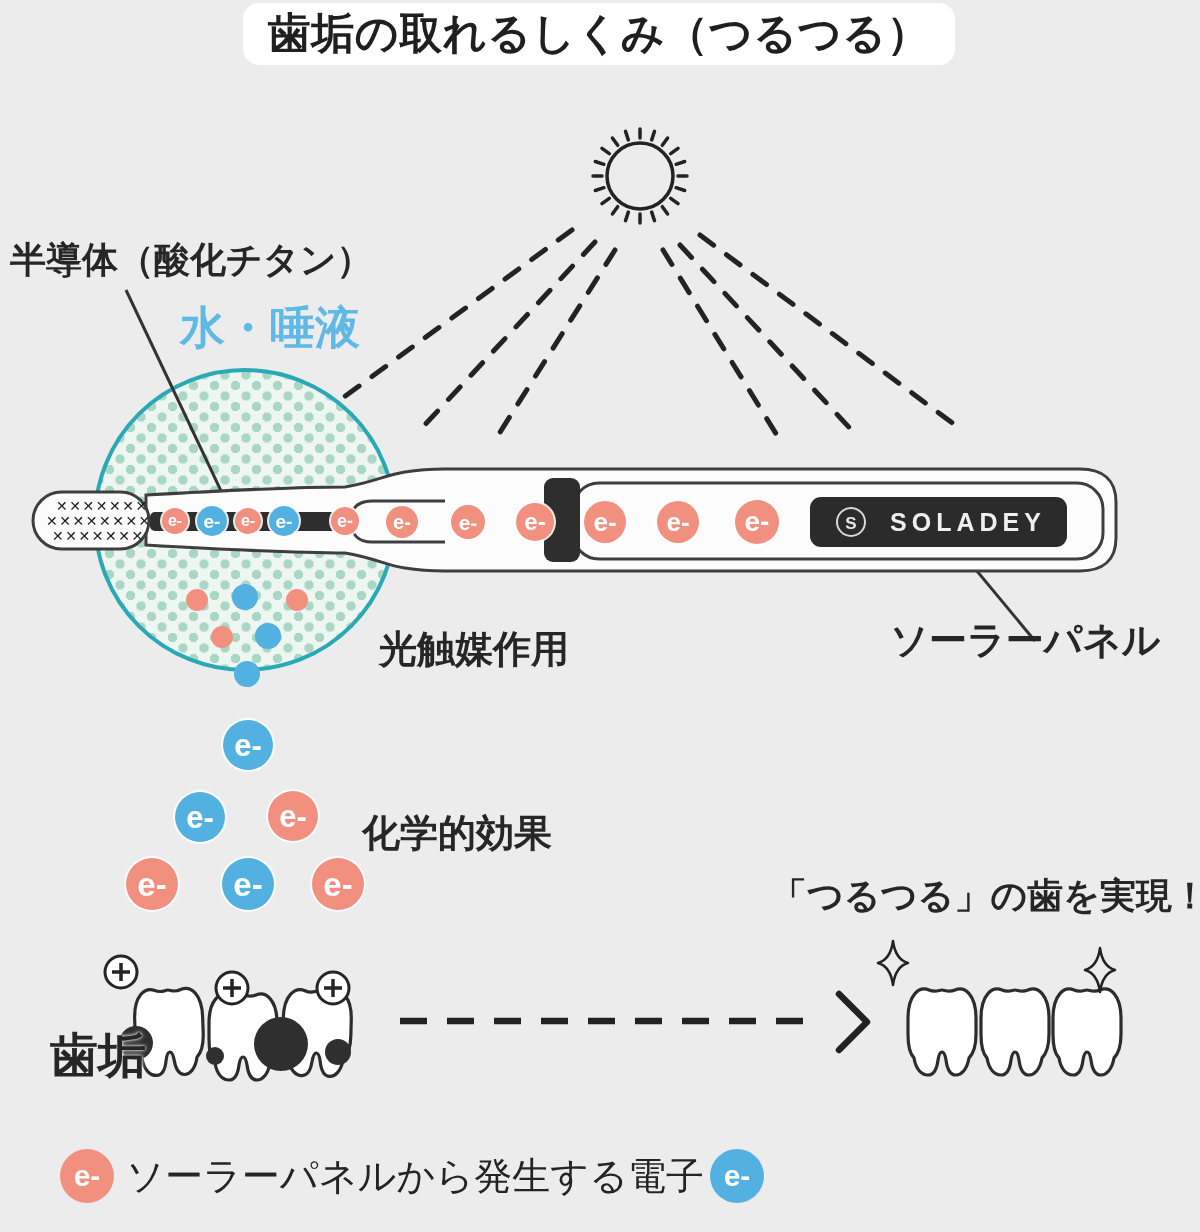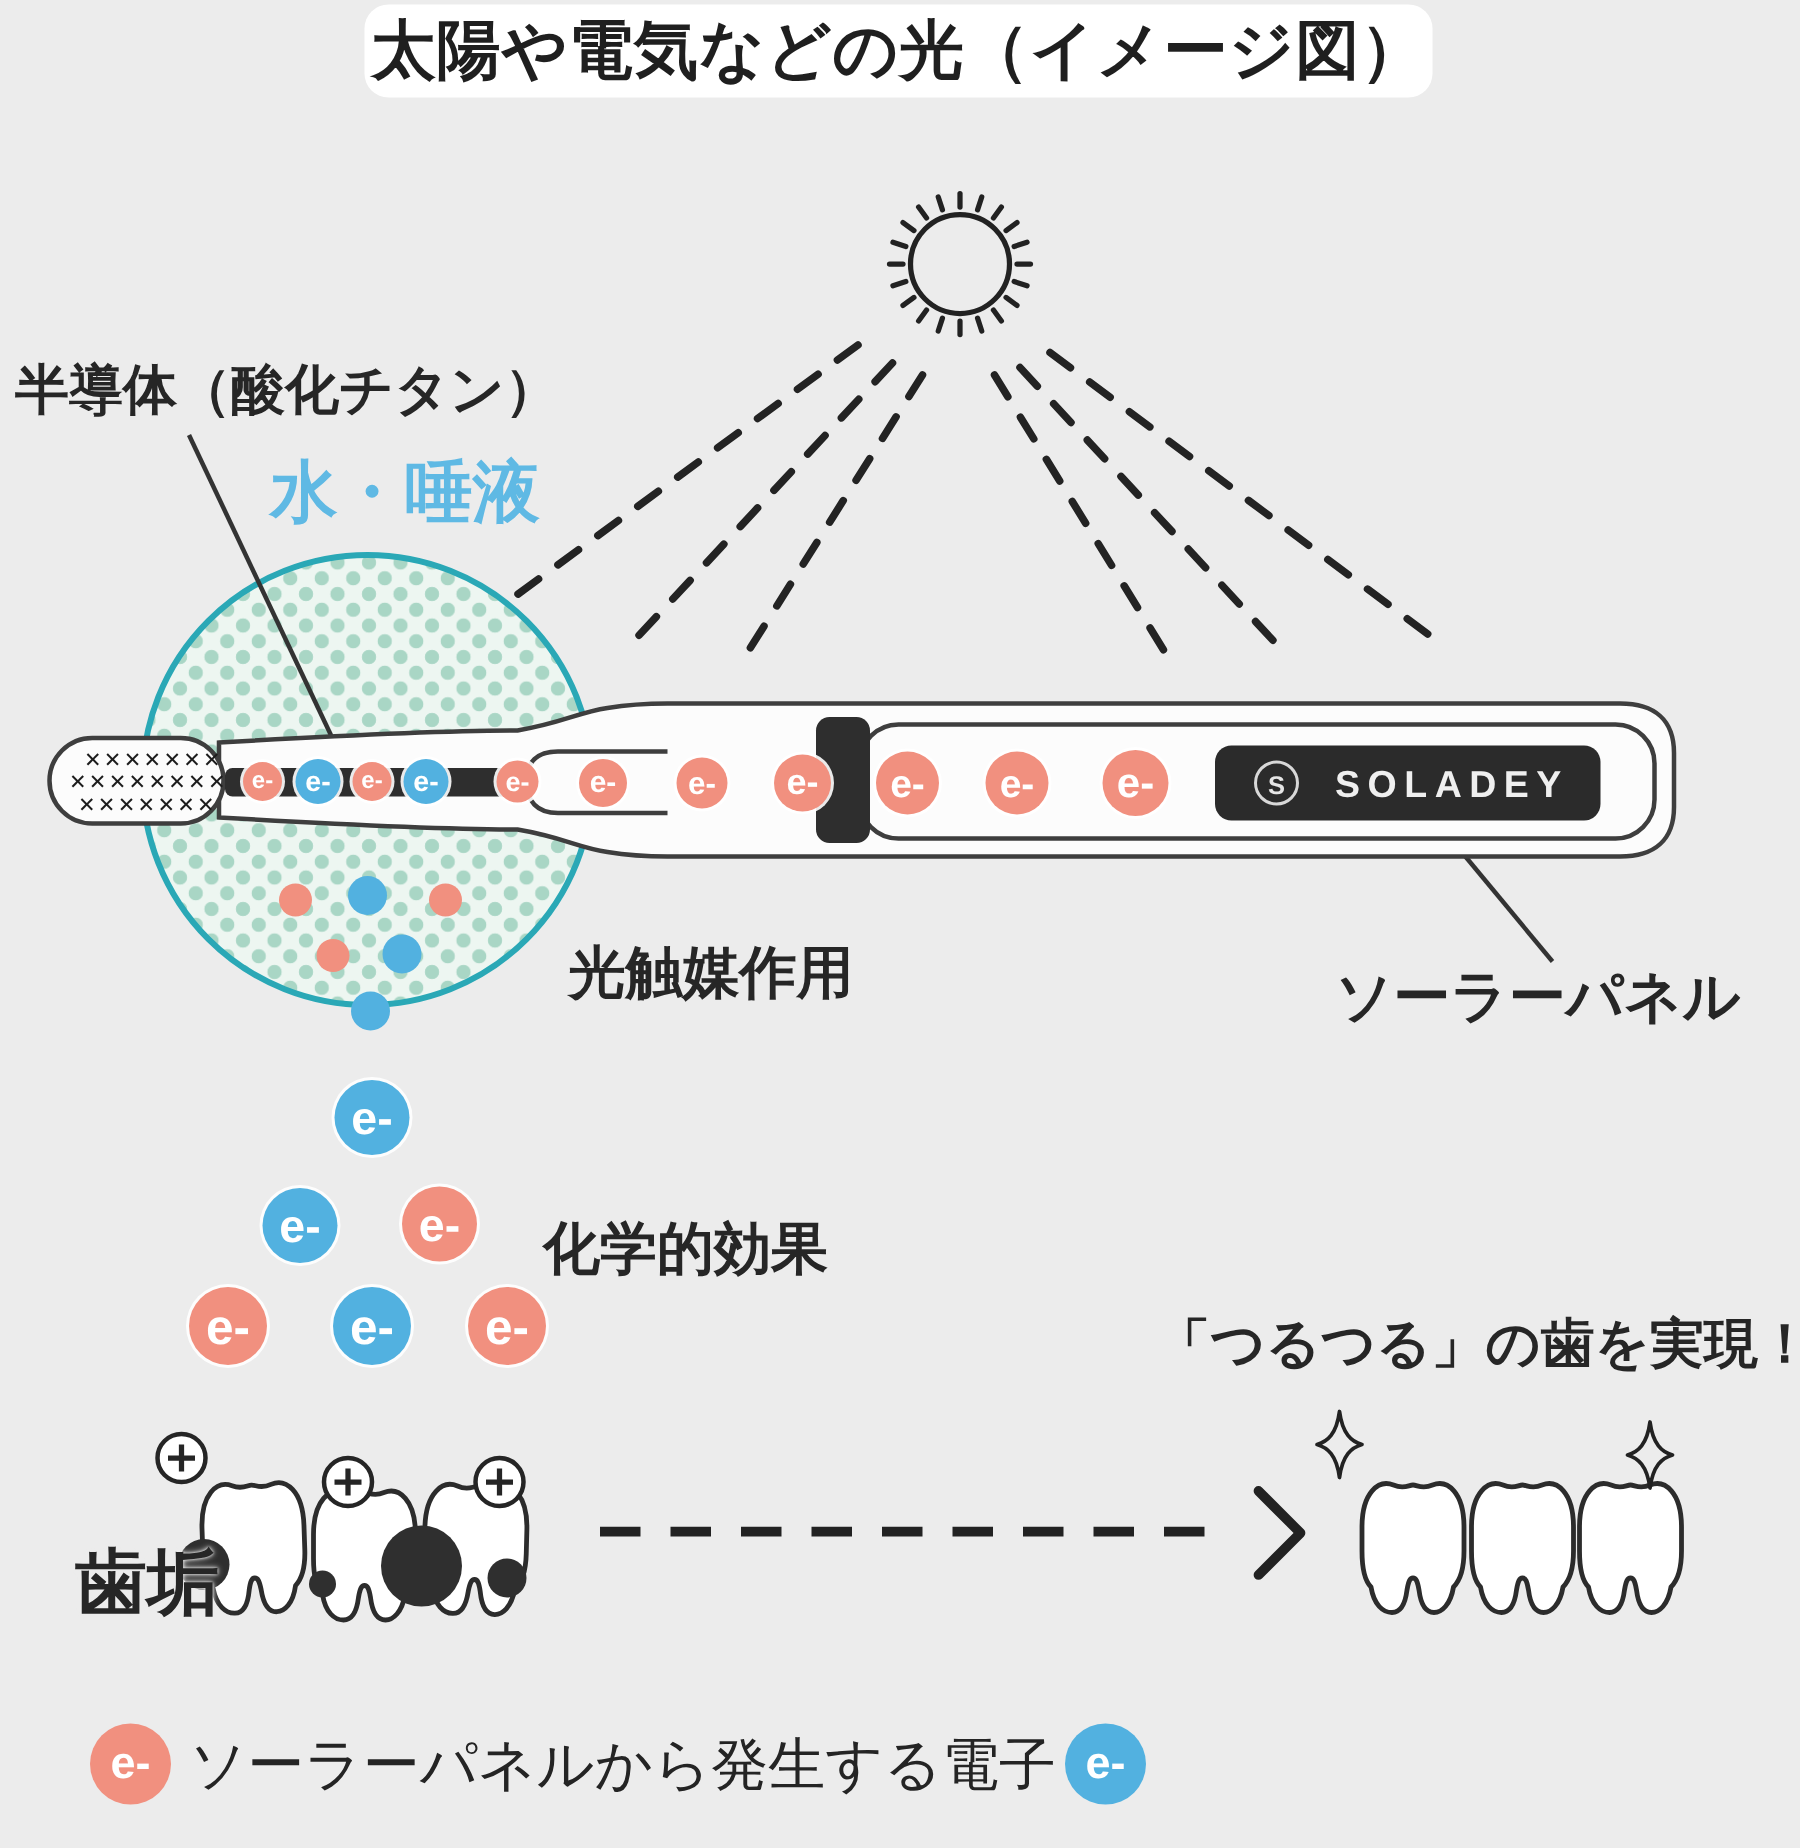--- a/index.html
+++ b/index.html
@@ -18,37 +18,37 @@
             color:#1C1C1C;line-height:15px;letter-spacing:1.5px;}
   .electron{position:absolute;border-radius:50%;color:#FFFFFF;font-weight:700;line-height:1;
             display:flex;align-items:center;justify-content:center;z-index:5;}
   .electron.ring{box-shadow:0 0 0 2px rgba(255,255,255,0.9);}
   .label{position:absolute;font-weight:700;color:#262626;z-index:6;line-height:1.1;white-space:nowrap;}
   .lbl-light{left:720px;top:152px;font-size:36px;line-height:41px;}
   .lbl-semi{left:10px;top:240px;font-size:36px;text-align:right;}
   .lbl-water{left:180px;top:303px;font-size:45px;color:#5FB9E4;}
   .lbl-photo{left:379px;top:629px;font-size:38px;}
   .lbl-chem{left:362px;top:813px;font-size:38px;}
-  .lbl-solar{left:890px;top:645px;font-size:38px;}
+  .lbl-solar{left:890px;top:620px;font-size:38px;}
   .lbl-result{left:771px;top:876px;font-size:36px;}
   .lbl-plaque{left:50px;top:1030px;font-size:48px;text-shadow:0 0 4px #ECECEC,0 0 2px #ECECEC;}
   .legend-item{position:absolute;display:flex;align-items:center;gap:12px;z-index:6;}
   .legend-left{left:60px;top:1149px;}
   .legend-right{left:710px;top:1149px;}
   .legend-swatch{width:54px;height:54px;border-radius:50%;color:#FFFFFF;font-weight:700;
                  font-size:30px;display:flex;align-items:center;justify-content:center;flex:none;line-height:1;}
   .legend-label{font-size:38px;font-weight:400;color:#242424;white-space:nowrap;}
 </style>
 </head>
 <body>
 
 <div class="canvas">
 
   <div class="title-box">
-    <span class="title-text">太陽や電気などの光（イメージ図）</span>
+    <span class="title-text">歯垢の取れるしくみ（つるつる）</span>
   </div>
 
   <div class="water-circle"></div>
 
   <svg class="shapes" width="1200" height="1232" viewBox="0 0 1200 1232">
     <defs>
       <path id="tooth-shape" d="M3,36 C3,13 14,4 24,8 C31,11 34,8 37,8 C40,8 43,11 50,8 C60,4 71,13 71,36 L71,52 C71,65 68,72 64,76 C62,88 56,93 51,93 C45,93 42,86 41,78 C40,72 39,70 37,70 C35,70 34,72 33,78 C32,86 29,93 23,93 C17,93 11,88 9,76 C5,72 3,65 3,52 Z"></path>
     </defs>
 
     <g stroke="#232323" stroke-width="5" stroke-linecap="round" stroke-dasharray="17 16" fill="none">

